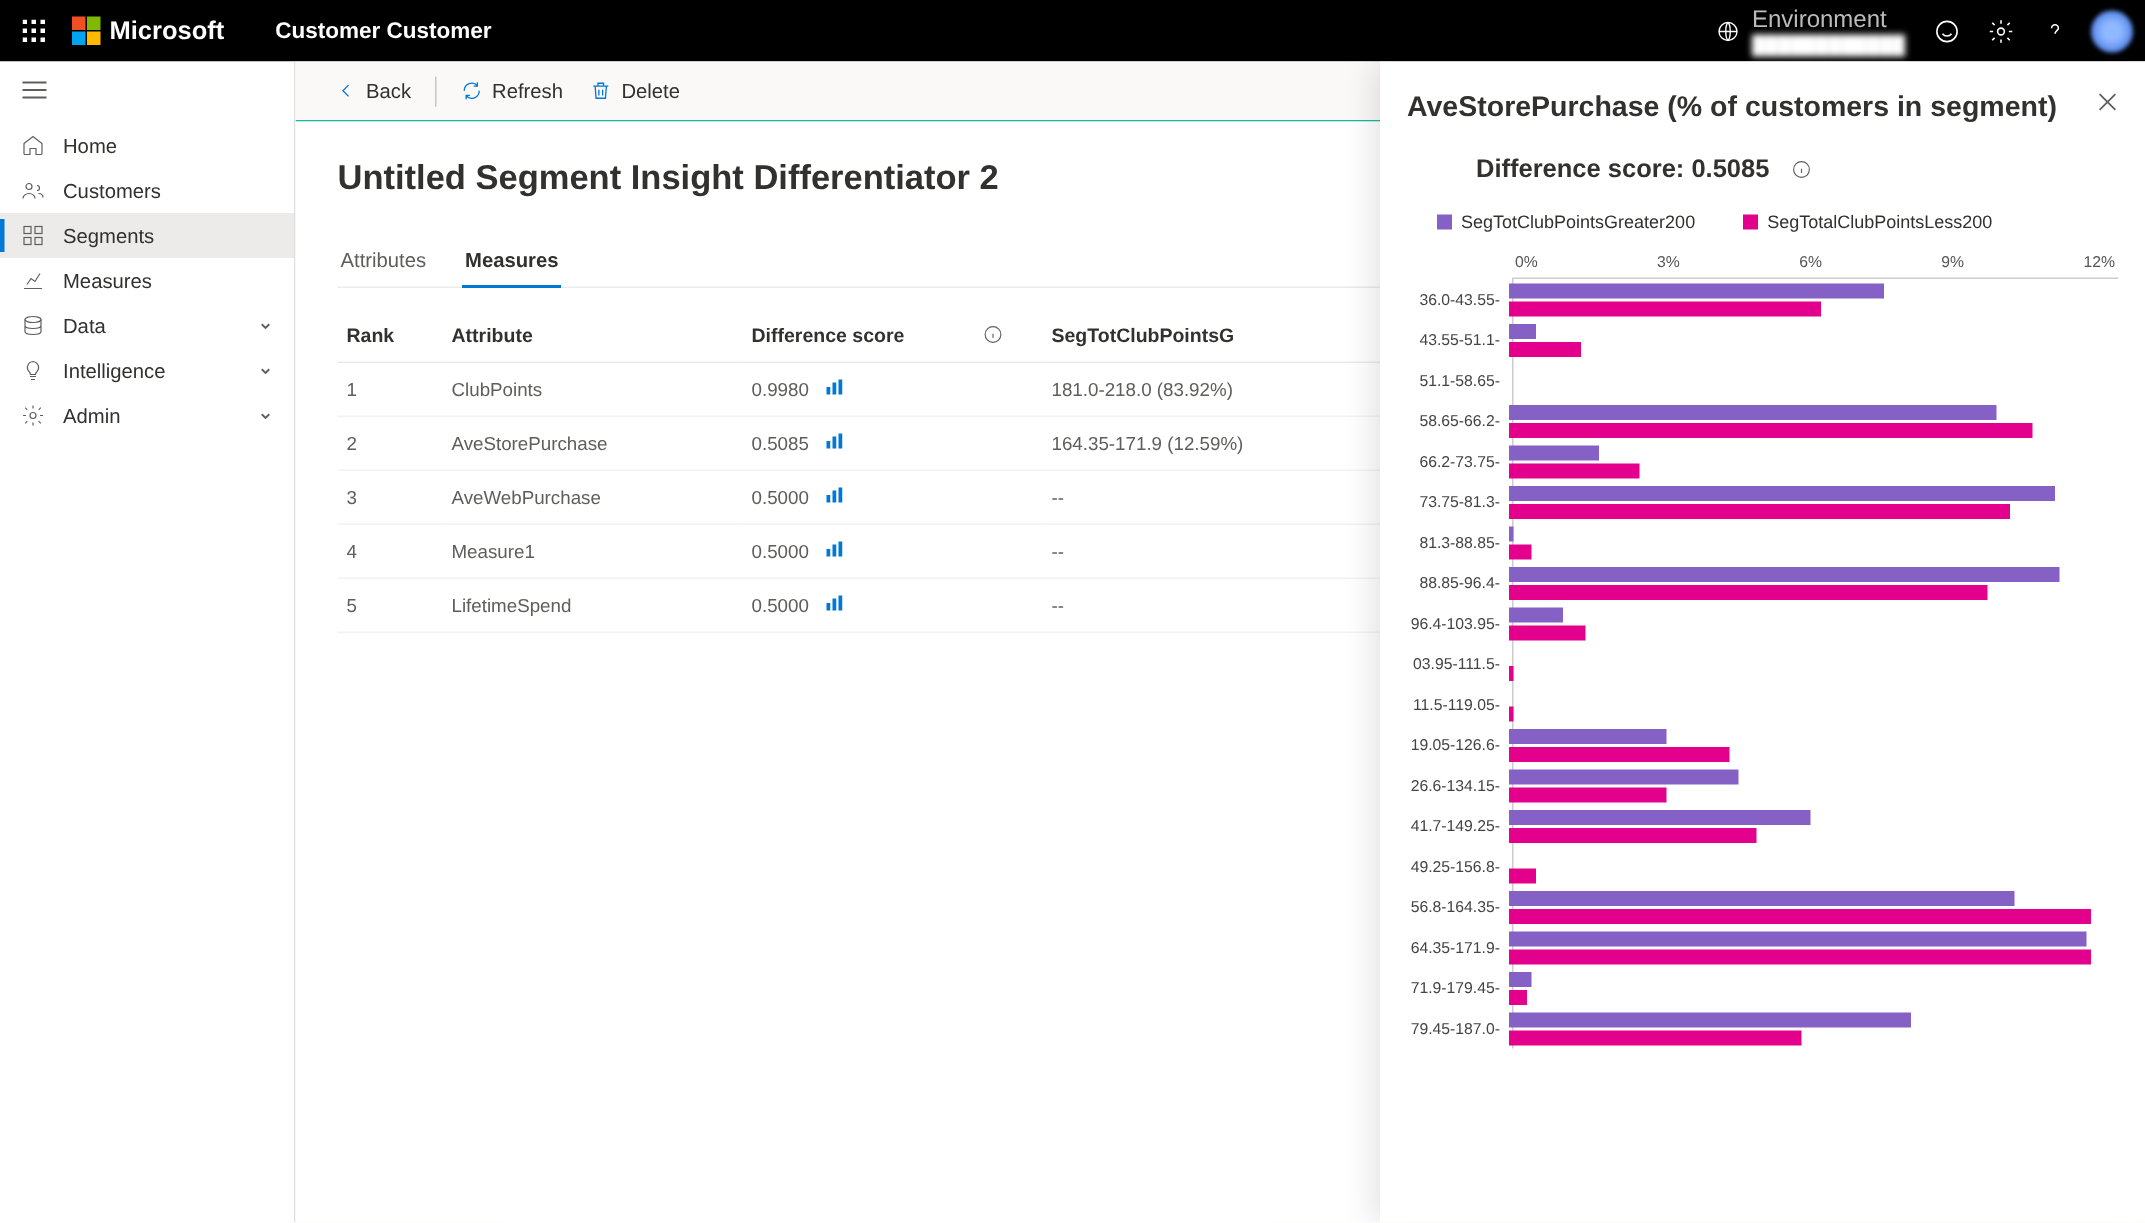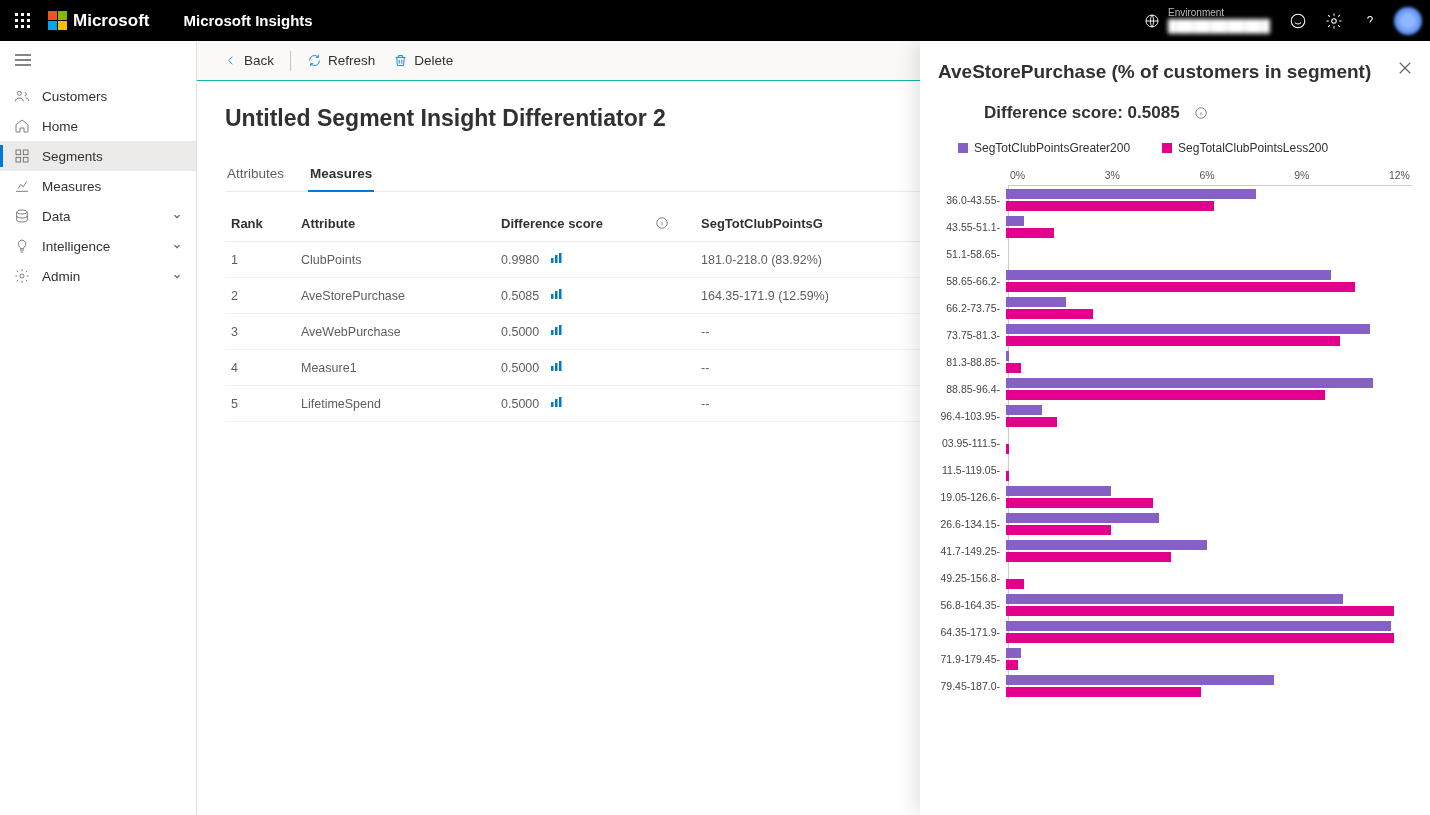--- a/index.html
+++ b/index.html
@@ -9,21 +9,21 @@
 .topbar { height: 41px; background: #000; display: flex; align-items: center; padding: 15px 8px; color: #fff; }
 .waffle { width: 30px; display: flex; justify-content: center; }
 .waffle svg { width: 16px; height: 16px; }
 .ms-logo { display: flex; align-items: center; margin-left: 10px; gap: 6px; }
 .ms-logo .squares { display: grid; grid-template-columns: 9px 9px; grid-template-rows: 9px 9px; gap: 1px; }
 .ms-logo .sq1 { background:#f25022;} .ms-logo .sq2{background:#7fba00;} .ms-logo .sq3{background:#00a4ef;} .ms-logo .sq4{background:#ffb900;}
 .ms-logo .word { font-size: 17px; font-weight: 600; color: #fff; }
 .appname { font-size: 15px; font-weight: 600; margin-left: 34px; color:#fff; }
 .topbar-spacer { flex: 1; }
 .env-block { display:flex; align-items:center; gap:8px; margin-right:10px; font-size:11px; line-height:1.2; }
-.env-block .env-label { color:#bbb; font-size:10px; }
+.env-block .env-label { color:#bbb; font-size:16px; }
 .env-block .env-name { color:#fff; filter: blur(2px); font-size:12px; }
 .top-icon { width:36px; height:41px; display:flex; align-items:center; justify-content:center; }
 .top-icon svg { width:18px; height:18px; stroke:#fff; fill:none; stroke-width:1.4; }
 .avatar { width:28px; height:28px; border-radius:50%; background:radial-gradient(circle,#8fb8ff 30%,#3a6fe0 90%); margin-left:6px; filter: blur(1.5px); }
 
 
 .shell { display:flex; height:calc(100vh - 41px); }
 .sidebar { width:197px; border-right:1px solid #e1dfdd; display:flex; flex-direction:column; padding-top:6px; background:#fff;}
 .hamburger { padding:6px 14px 10px; }
 .hamburger svg { width:18px; height:14px; stroke:#605e5c; }
@@ -99,21 +99,21 @@
   </div>
   <div class="ms-logo">
     <div class="squares">
         <div class="sq1"></div>
         <div class="sq2"></div>
         <div class="sq3"></div>
         <div class="sq4"></div>
       </div>
     <span class="word">Microsoft</span>
   </div>
-  <div class="appname">Microsoft Insights</div>
+  <div class="appname">Customer Customer</div>
   <div class="topbar-spacer"></div>
   <div class="env-block">
     <svg width="16" height="16" viewBox="0 0 24 24" stroke="#fff" fill="none" stroke-width="1.4">
         <circle cx="12" cy="12" r="9"></circle>
         <path d="M3 12h18M12 3c3 3 3 15 0 18M12 3c-3 3-3 15 0 18"></path>
       </svg>
     <div>
       <div class="env-label">Environment</div>
       <div class="env-name">████████████</div>
     </div>
@@ -142,33 +142,33 @@
   <div class="sidebar">
     <div class="hamburger">
       <svg viewBox="0 0 18 14">
           <path d="M1 2h16M1 7h16M1 12h16" stroke="#605e5c" stroke-width="1.4"></path>
         </svg>
     </div>
     <div id="nav-items">
         <div class="nav-item">
           <span class="nav-icon">
             <svg viewBox="0 0 24 24">
+              <path d="M3 10l9-7 9 7v10a1 1 0 01-1 1h-5v-6H9v6H4a1 1 0 01-1-1z"></path>
+            </svg>
+          </span>
+          <span>Home</span>
+        </div>
+        <div class="nav-item">
+          <span class="nav-icon">
+            <svg viewBox="0 0 24 24">
               <circle cx="8" cy="8" r="3"></circle>
               <path d="M2 20c0-3 3-5 6-5s6 2 6 5M16 7a2.5 2.5 0 110 5M22 19c0-2.5-2-4-4.5-4"></path>
             </svg>
           </span>
           <span>Customers</span>
-        </div>
-        <div class="nav-item">
-          <span class="nav-icon">
-            <svg viewBox="0 0 24 24">
-              <path d="M3 10l9-7 9 7v10a1 1 0 01-1 1h-5v-6H9v6H4a1 1 0 01-1-1z"></path>
-            </svg>
-          </span>
-          <span>Home</span>
         </div>
         <div class="nav-item sel">
           <span class="nav-icon">
             <svg viewBox="0 0 24 24">
               <rect x="3" y="3" width="7" height="7"></rect>
               <rect x="14" y="3" width="7" height="7"></rect>
               <rect x="3" y="14" width="7" height="7"></rect>
               <rect x="14" y="14" width="7" height="7"></rect>
             </svg>
           </span>

